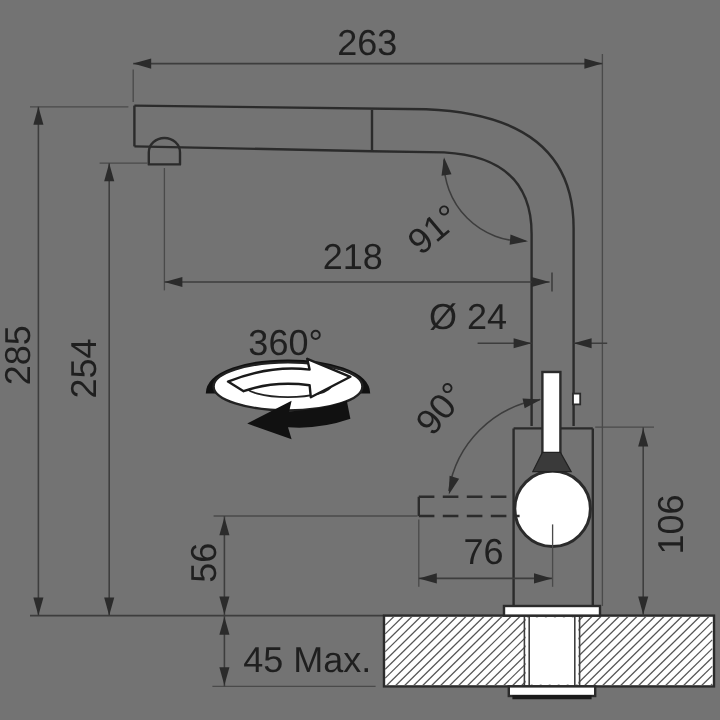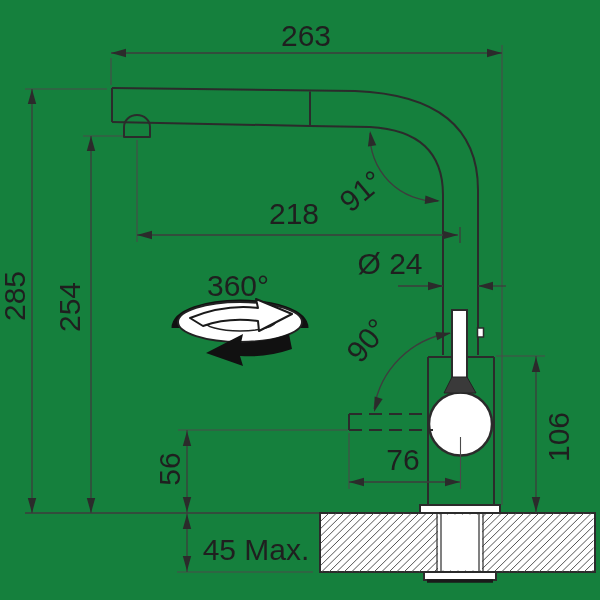--- a/index.html
+++ b/index.html
@@ -1,19 +1,19 @@
 <!DOCTYPE html>
 <html><head>
 <meta charset="utf-8">
 <style>
   html, body { margin: 0; padding: 0; background: #ffffff; }
   .canvas {
     position: relative;
     width: 600px; height: 600px;
-    background: #15803d;
+    background: #737373;
     overflow: hidden;
   }
   svg { position: absolute; left: 0; top: 0; }
   svg text {
     font-family: "Liberation Sans", sans-serif;
     font-size: 30px;
     fill: #1f1f1f;
   }
   .outline { stroke: #2b2b2b; stroke-width: 2; fill: none; stroke-linejoin: round; }
   .outline-thick { stroke: #2b2b2b; stroke-width: 2.5; fill: #ffffff; }

